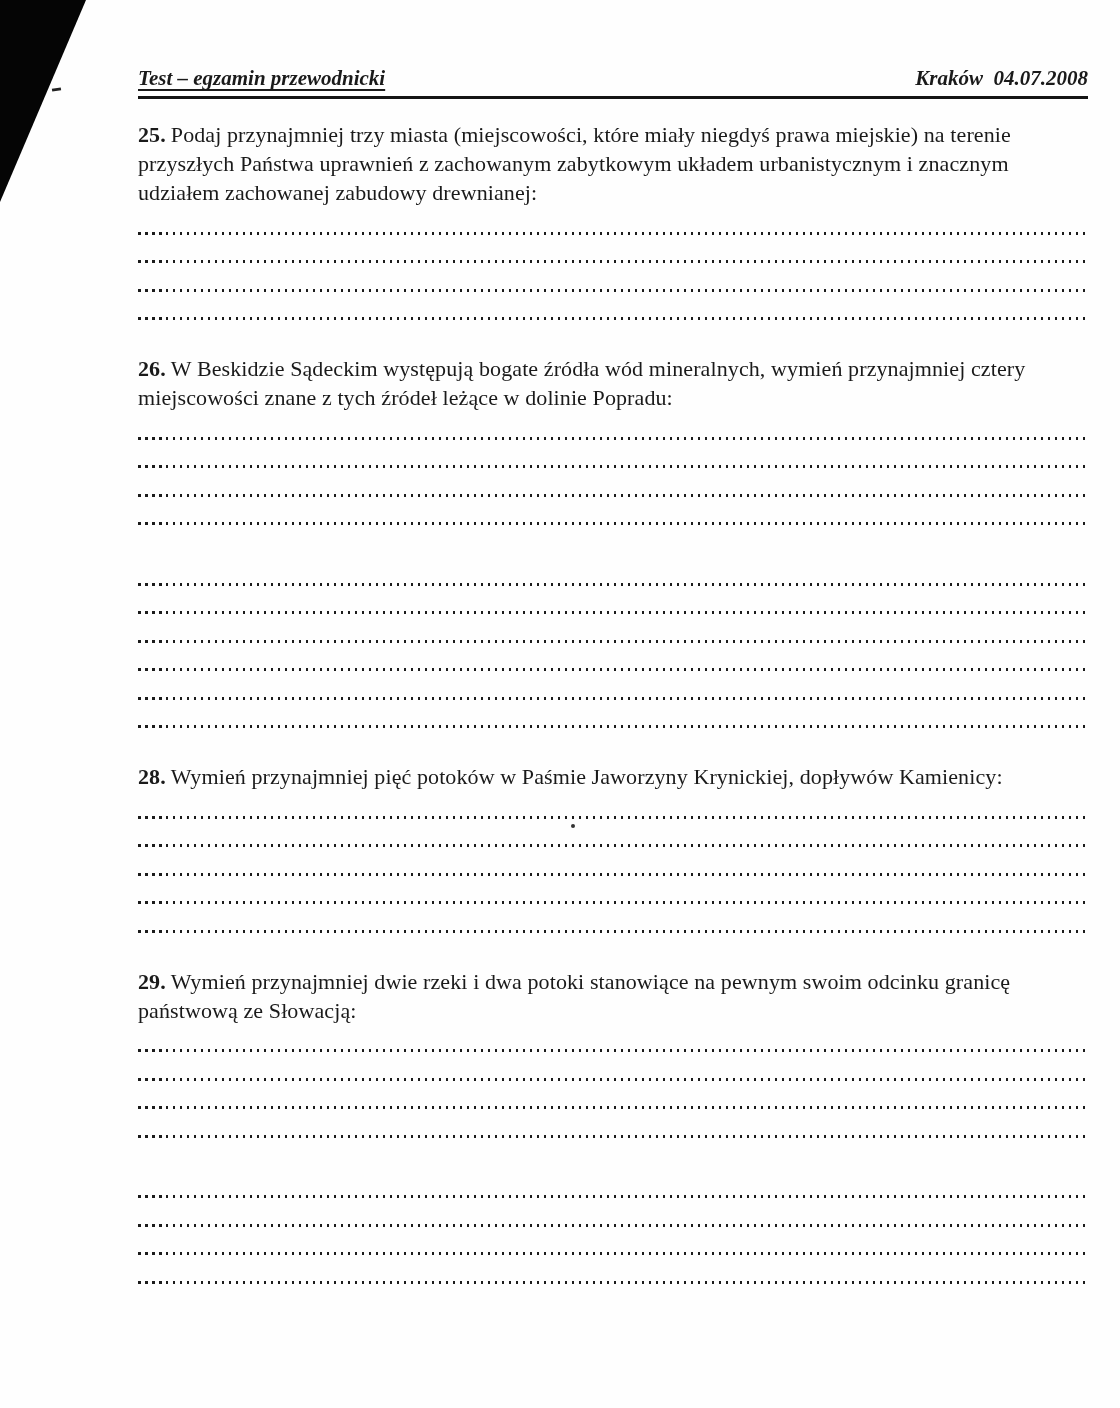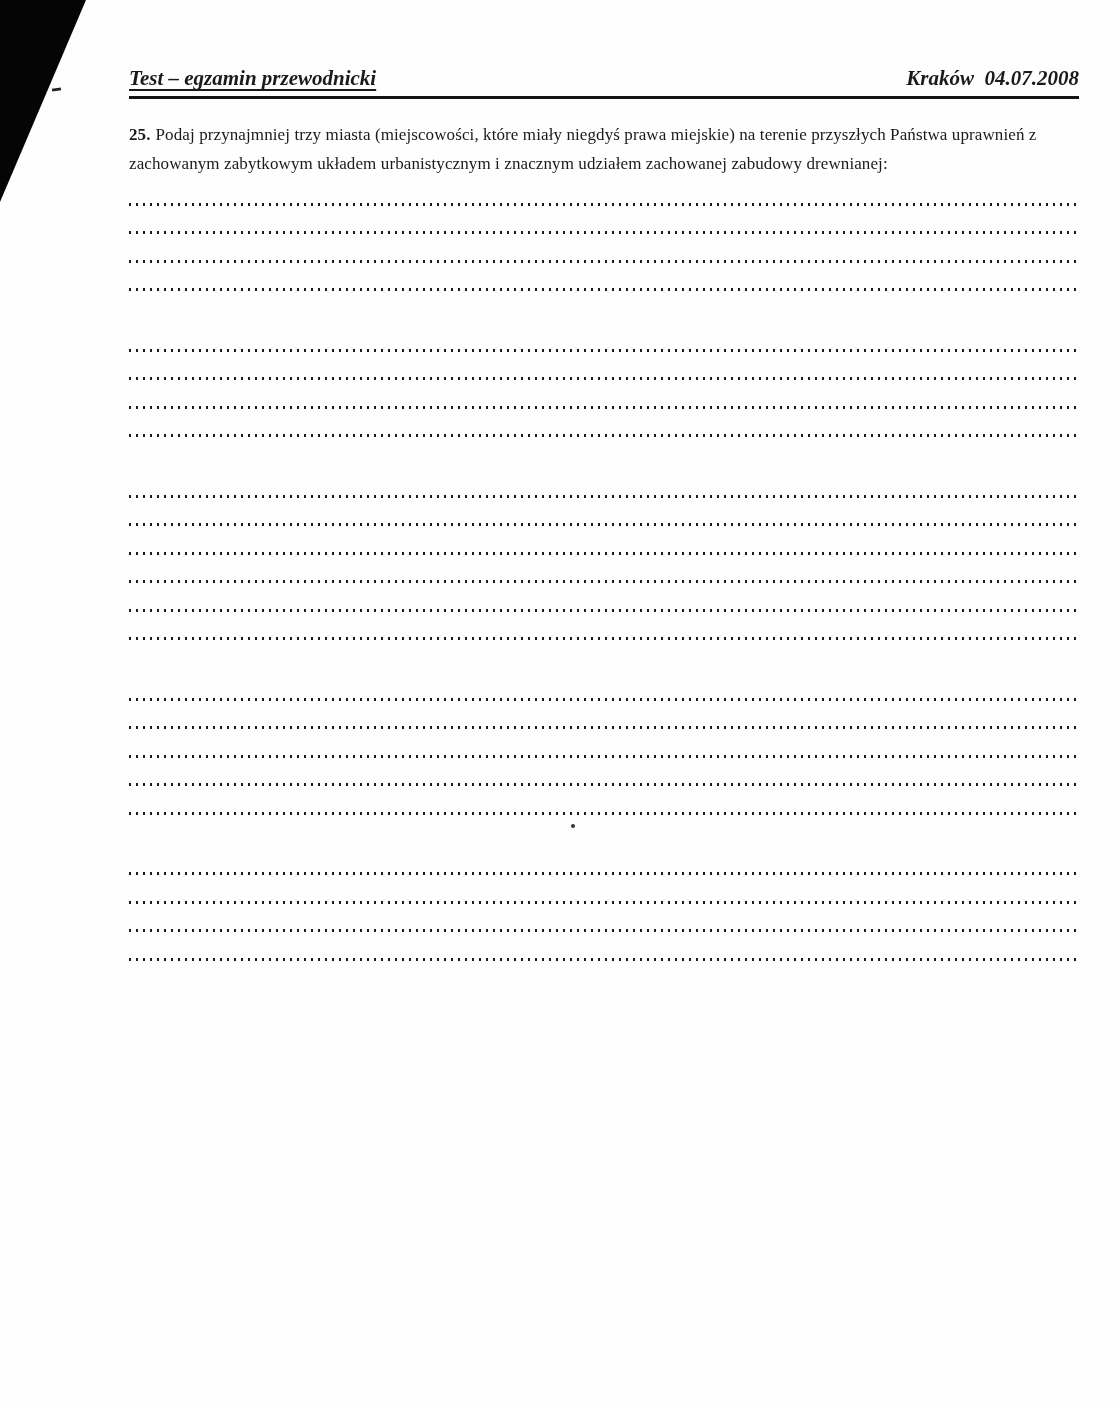--- a/index.html
+++ b/index.html
@@ -39,21 +39,21 @@
     position: absolute;
     left: 571px;
     top: 824px;
     width: 4px;
     height: 4px;
     background: #333;
     border-radius: 50%;
   }
   .content {
     position: absolute;
-    left: 129px;
+    left: 138px;
     top: 58px;
     width: 950px;
   }
   .header {
     display: flex;
     justify-content: space-between;
     align-items: flex-end;
     border-bottom: 3px solid #141414;
     padding-bottom: 5px;
     font-weight: bold;
@@ -70,21 +70,21 @@
     margin-top: 8px;
   }
   #questions {
     margin-top: 21px;
   }
   .question {
     margin-bottom: 32px;
   }
   .q-text {
     margin: 0;
-    font-size: 17px;
+    font-size: 22px;
     line-height: 29px;
     letter-spacing: 0.1px;
   }
   .q-num {
     font-weight: bold;
     margin-right: 5px;
   }
   .answer-lines {
     margin-top: 1px;
   }
@@ -119,49 +119,60 @@
     <p class="q-text"><span class="q-num">25.</span><span class="q-body">Podaj przynajmniej trzy miasta (miejscowości, które miały niegdyś prawa miejskie) na terenie przyszłych Państwa uprawnień z zachowanym zabytkowym układem urbanistycznym i znacznym udziałem zachowanej zabudowy drewnianej:</span></p>
     <div class="answer-lines">
             <div class="answer-line"></div>
             <div class="answer-line"></div>
             <div class="answer-line"></div>
             <div class="answer-line"></div>
           </div>
   </section>
 
   <section class="question">
+    <p class="q-text"><span class="q-num">26.</span><span class="q-body">W Beskidzie Sądeckim występują bogate źródła wód mineralnych, wymień przynajmniej cztery miejscowości znane z tych źródeł leżące w dolinie Popradu:</span></p>
     <div class="answer-lines">
             <div class="answer-line"></div>
             <div class="answer-line"></div>
             <div class="answer-line"></div>
             <div class="answer-line"></div>
           </div>
   </section>
 
   <section class="question">
     <div class="answer-lines">
             <div class="answer-line"></div>
             <div class="answer-line"></div>
             <div class="answer-line"></div>
             <div class="answer-line"></div>
             <div class="answer-line"></div>
             <div class="answer-line"></div>
           </div>
   </section>
 
   <section class="question">
+    <p class="q-text"><span class="q-num">28.</span><span class="q-body">Wymień przynajmniej pięć potoków w Paśmie Jaworzyny Krynickiej, dopływów Kamienicy:</span></p>
     <div class="answer-lines">
             <div class="answer-line"></div>
             <div class="answer-line"></div>
             <div class="answer-line"></div>
             <div class="answer-line"></div>
             <div class="answer-line"></div>
           </div>
   </section>
 
+  <section class="question">
+    <p class="q-text"><span class="q-num">29.</span><span class="q-body">Wymień przynajmniej dwie rzeki i dwa potoki stanowiące na pewnym swoim odcinku granicę państwową ze Słowacją:</span></p>
+    <div class="answer-lines">
+            <div class="answer-line"></div>
+            <div class="answer-line"></div>
+            <div class="answer-line"></div>
+            <div class="answer-line"></div>
+          </div>
+  </section>
 
   <section class="question">
     <div class="answer-lines">
             <div class="answer-line"></div>
             <div class="answer-line"></div>
             <div class="answer-line"></div>
             <div class="answer-line"></div>
           </div>
   </section>
 </div>

